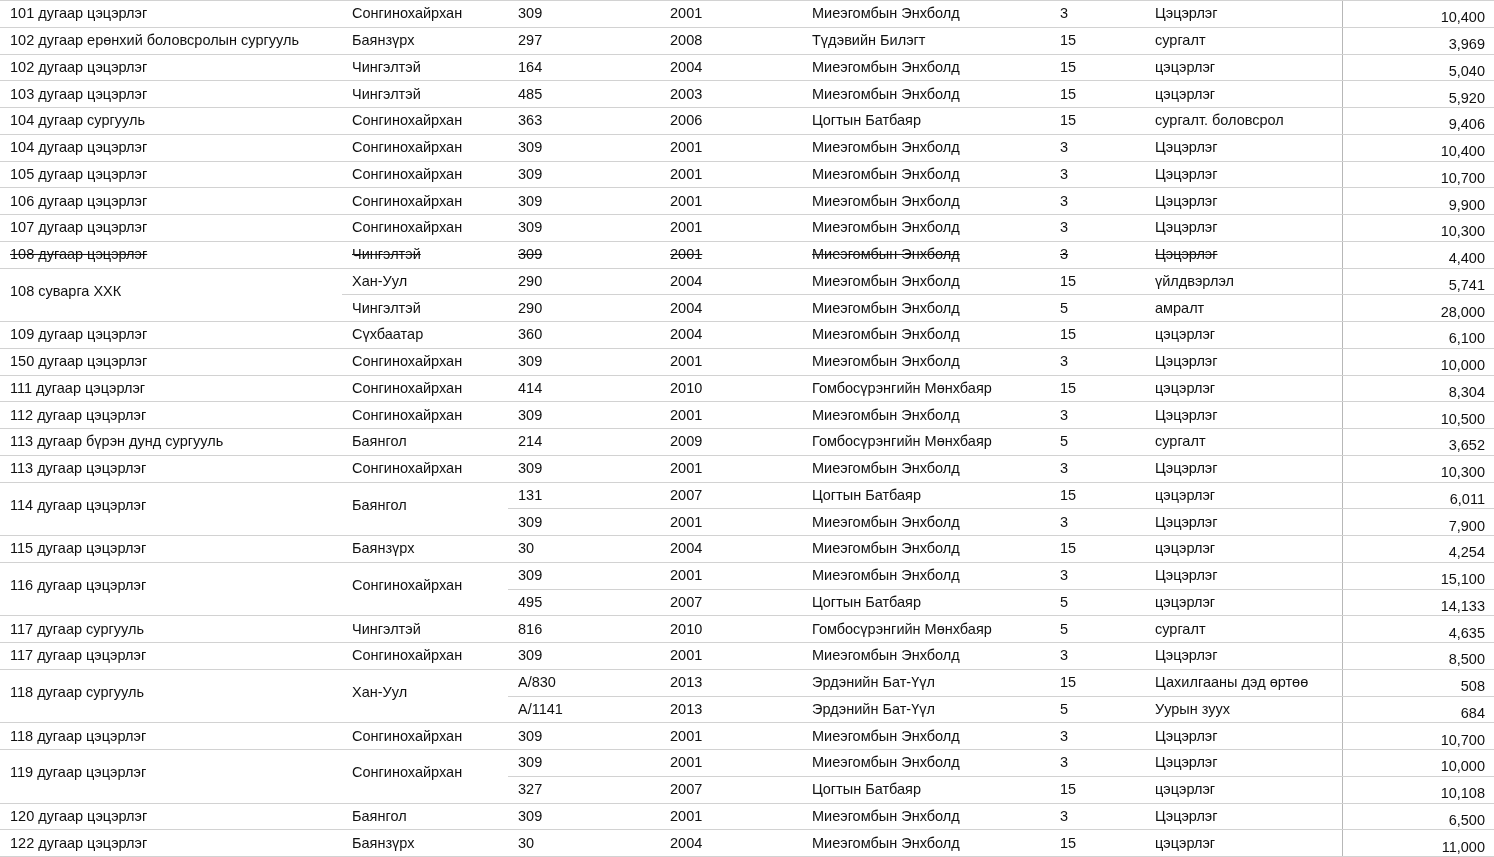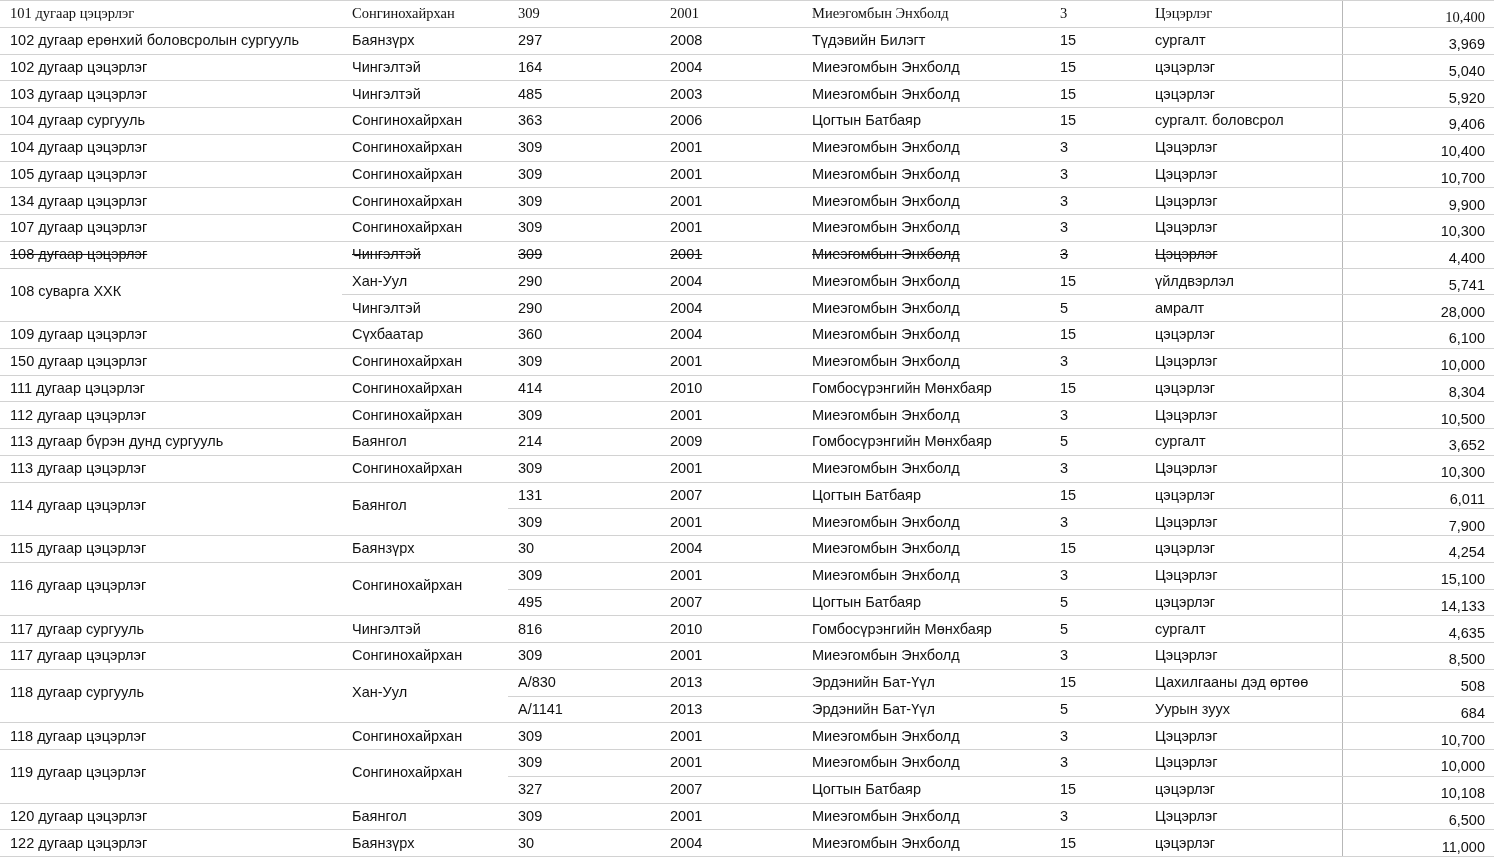--- a/index.html
+++ b/index.html
@@ -38,21 +38,21 @@
   col.c-value    { width: 152px; }
   tr { height: 26.7px; }
   td {
     border-bottom: 1px solid var(--gridline-color);
     padding: 0 0 0 10px;
     vertical-align: middle;
     white-space: nowrap;
     overflow: hidden;
     line-height: 17px;
   }
-  tbody tr:first-child > td { border-top: 1px solid var(--gridline-color); font-family: Liberation Serif, serif; }
+  tbody tr:first-child > td { border-top: 1px solid var(--gridline-color); }
   td.col-value {
     border-left: 1px solid var(--divider-color);
     text-align: right;
     padding: 8px 9px 0 0;
   }
   td.span-top {
     vertical-align: top;
     padding-top: 14px;
   }
   td.strike { text-decoration: line-through; margin-left: 29px; }
@@ -137,21 +137,21 @@
           <td class="col-name">105 дугаар цэцэрлэг</td>
           <td class="col-district">Сонгинохайрхан</td>
           <td class="col-permit">309</td>
           <td class="col-year">2001</td>
           <td class="col-person">Миеэгомбын Энхболд</td>
           <td class="col-code">3</td>
           <td class="col-type">Цэцэрлэг</td>
           <td class="col-value">10,700</td>
         </tr>
         <tr>
-          <td class="col-name">134 дугаар цэцэрлэг</td>
+          <td class="col-name">106 дугаар цэцэрлэг</td>
           <td class="col-district">Сонгинохайрхан</td>
           <td class="col-permit">309</td>
           <td class="col-year">2001</td>
           <td class="col-person">Миеэгомбын Энхболд</td>
           <td class="col-code">3</td>
           <td class="col-type">Цэцэрлэг</td>
           <td class="col-value">9,900</td>
         </tr>
         <tr>
           <td class="col-name">107 дугаар цэцэрлэг</td>

